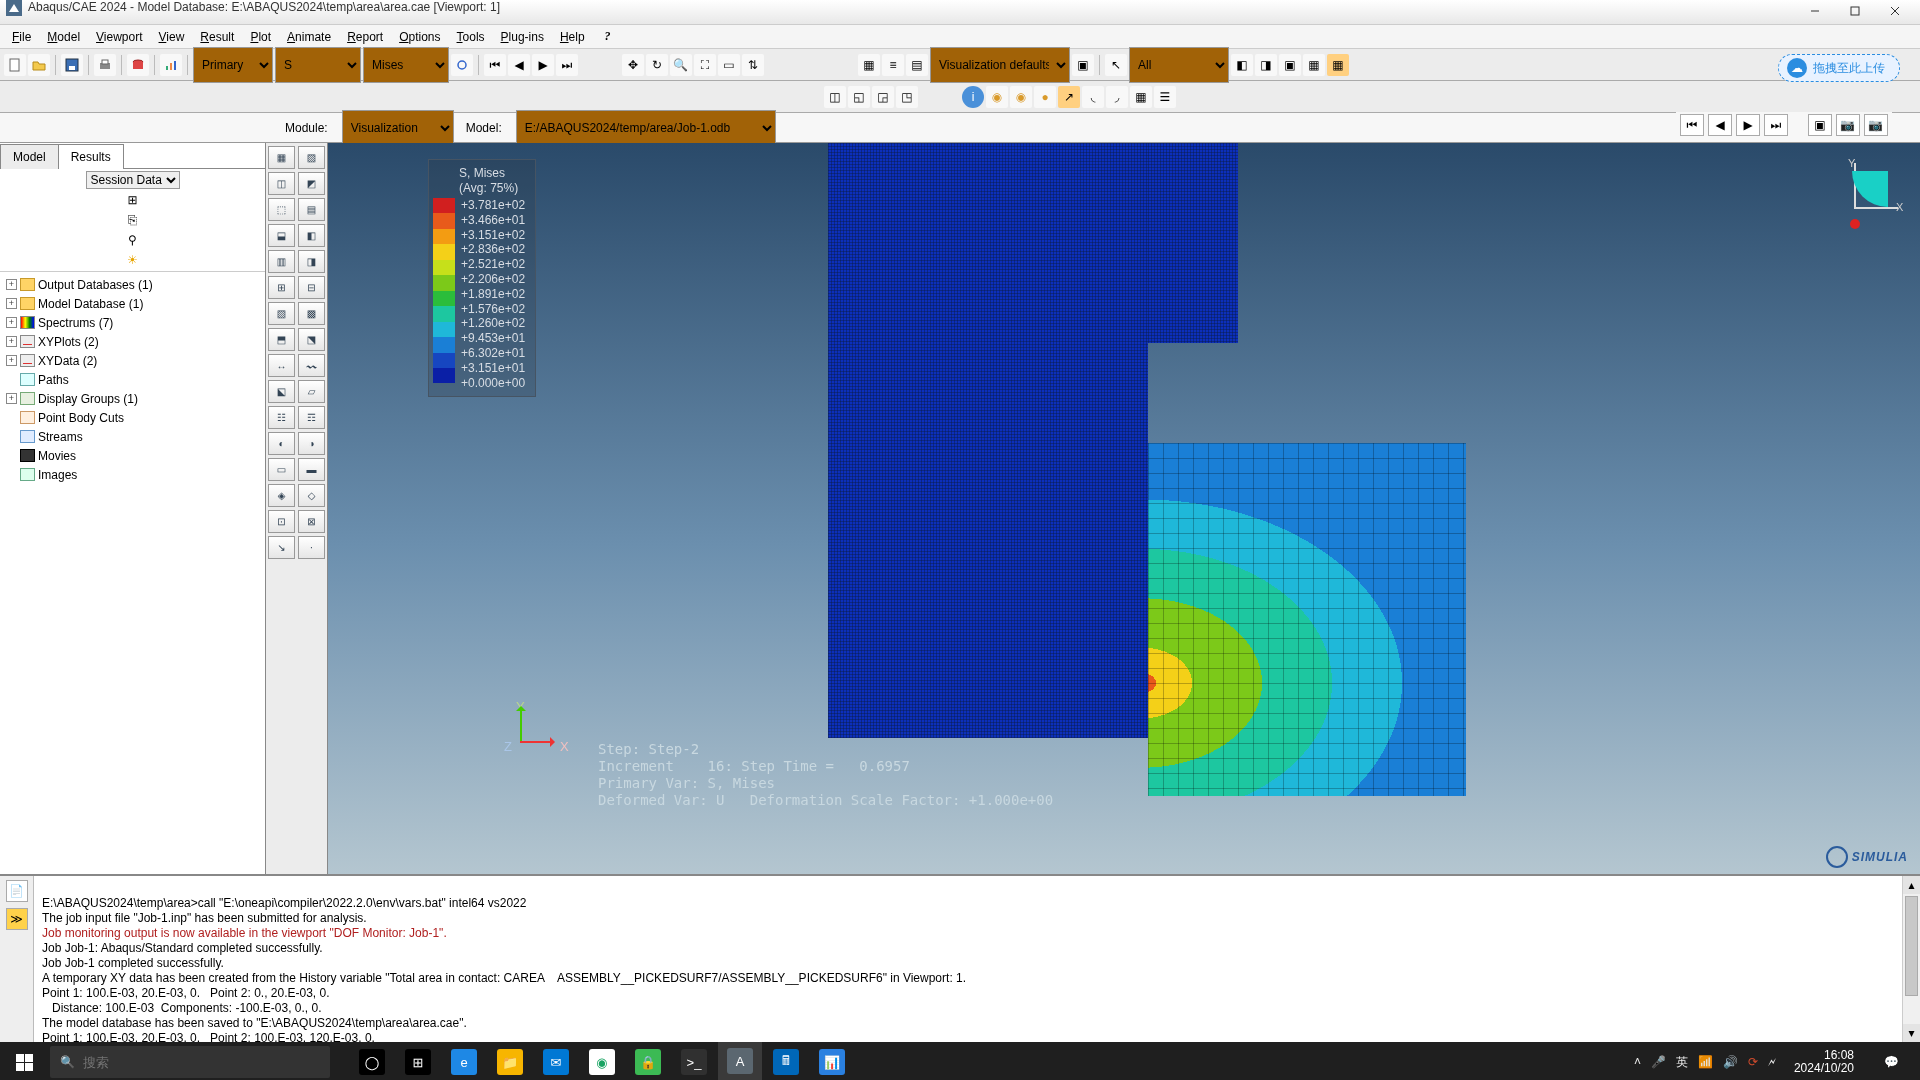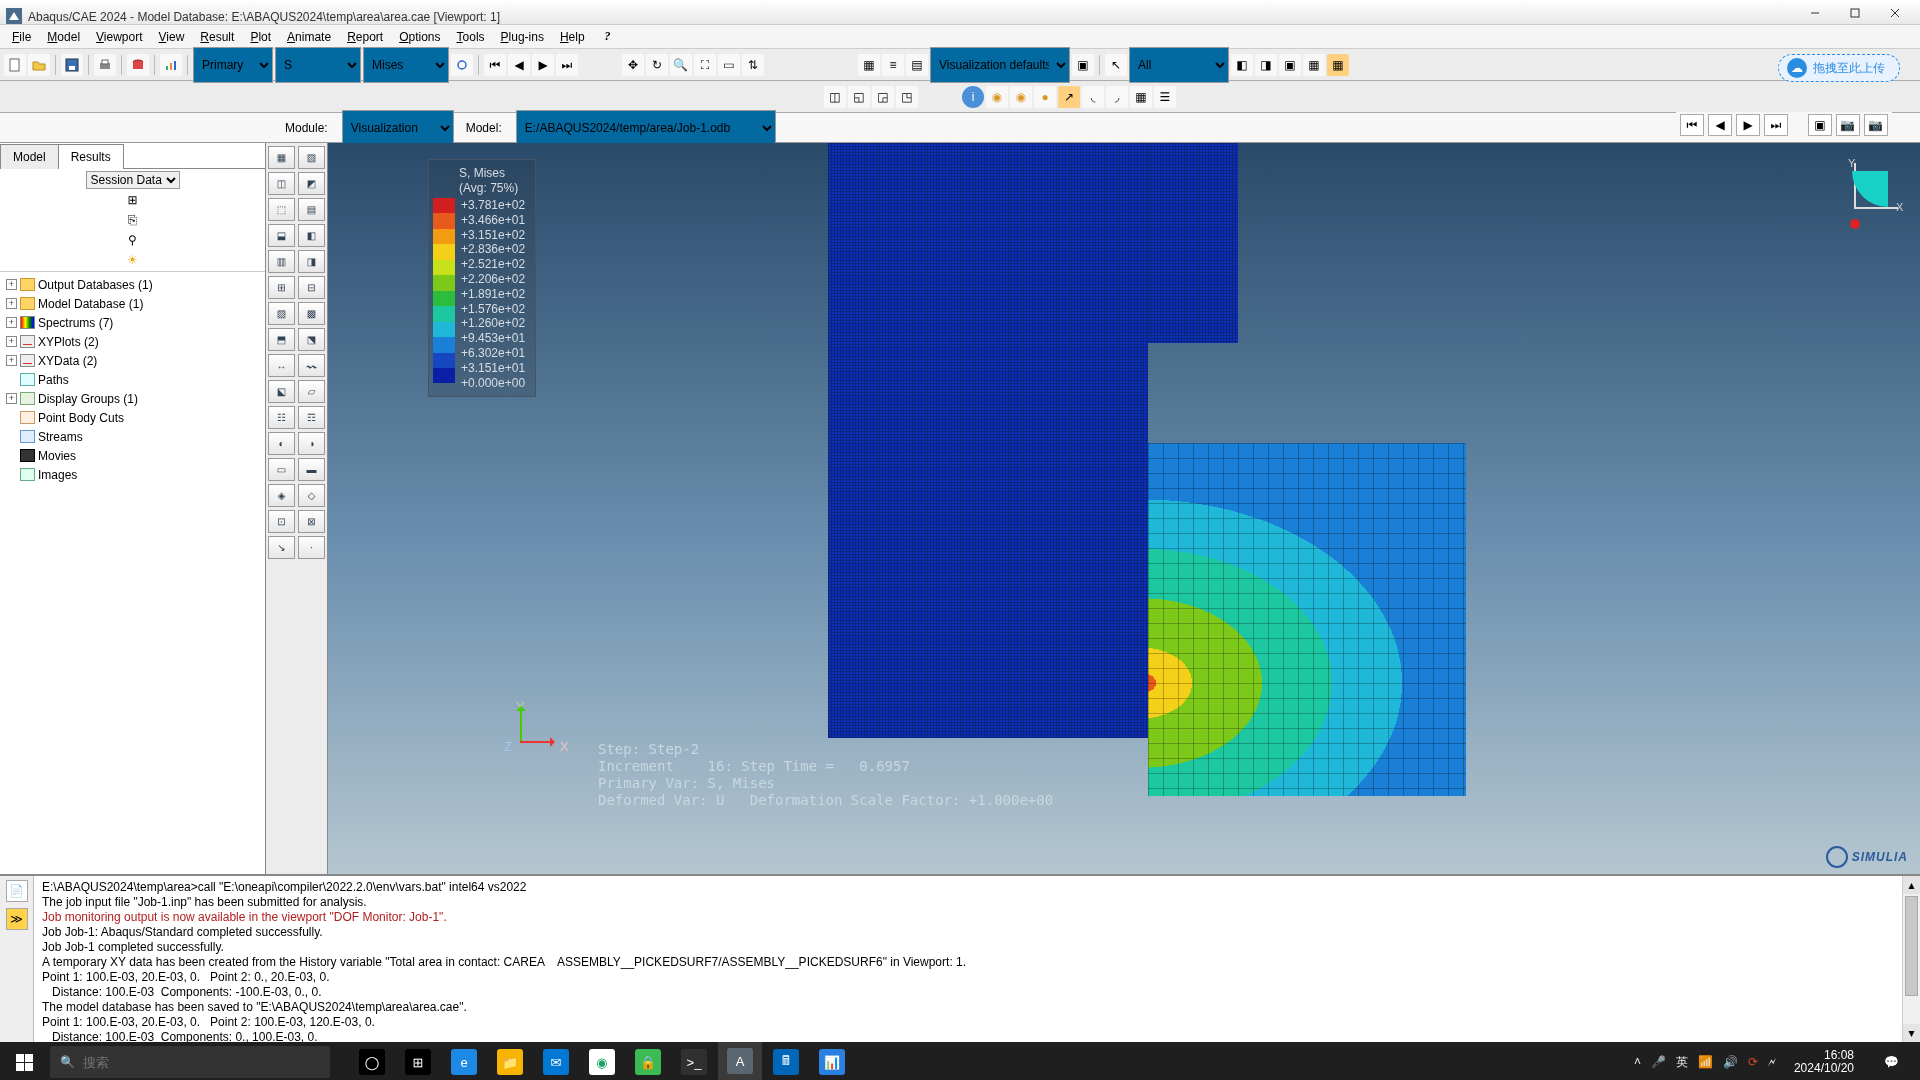--- a/index.html
+++ b/index.html
@@ -1,32 +1,32 @@
 <!DOCTYPE html>
 <html><head>
 <meta charset="utf-8">
 <style>
 * { margin:0; padding:0; box-sizing:border-box; font-family:"Microsoft YaHei",Arial,sans-serif; font-size:12px; }
 body { width:1920px; height:1080px; overflow:hidden; background:#f0f0f0; position:relative; }
 
-.titlebar { height:25px; background:linear-gradient(#fff,#e8e8e8); display:flex; align-items:flex-end; padding:0 6px; border-bottom:1px solid #ccc; }
+.titlebar { height:25px; background:linear-gradient(#fff,#e8e8e8); display:flex; align-items:flex-start; padding:0 6px; border-bottom:1px solid #ccc; }
 .titlebar-icon { width:16px; height:16px; margin-right:6px; }
 .titlebar-text { flex:1; font-size:12px; color:#333; }
 .win-controls { display:flex; gap:2px; }
 .win-btn { width:38px; height:22px; display:flex; align-items:center; justify-content:center; cursor:pointer; }
 
 .menubar { height:24px; background:#f5f5f5; display:flex; align-items:center; padding:0 4px; border-bottom:1px solid #ccc; }
 .menu-item { padding:3px 8px; cursor:pointer; }
 .menu-item u { text-decoration:underline; }
 .help-q { margin-left:6px; font-weight:bold; font-style:italic; padding:2px 6px; font-family:serif; }
 
 .toolbar { height:32px; background:#ececec; display:flex; align-items:center; padding:2px 4px; border-bottom:1px solid #aaa; gap:2px; }
 .tb-ico { width:22px; height:22px; border:1px solid transparent; display:flex; align-items:center; justify-content:center; cursor:pointer; background:#f8f8f8; border-radius:2px; }
 .tb-sep { width:1px; height:20px; background:#bbb; margin:0 3px; }
-.tb-select { height:36px; font-size:12px; padding:0 4px; border:1px solid #999; background:#0369a1; }
+.tb-select { height:36px; font-size:12px; padding:0 4px; border:1px solid #999; background:#a16207; }
 .tb-label { font-size:12px; margin:0 6px 0 4px; }
 
 .upload-pill { position:absolute; right:20px; top:54px; height:28px; padding:0 14px 0 8px; background:#e8f2ff; border:1px dashed #2b8de0; border-radius:14px; display:flex; align-items:center; gap:6px; color:#2b8de0; font-size:12px; cursor:pointer; }
 .upload-pill .cloud { width:20px; height:20px; background:#2b8de0; border-radius:50%; display:flex; align-items:center; justify-content:center; color:#fff; }
 
 .toolbar2 { height:32px; background:#ececec; display:flex; align-items:center; padding:2px 4px; border-bottom:1px solid #aaa; gap:2px; }
 .toolbar2 .right-group { margin-left:820px; display:flex; gap:2px; align-items:center; }
 
 .contextbar { height:30px; background:#f7f7f7; border-bottom:1px solid #999; display:flex; align-items:center; padding:0 8px; gap:8px; }
 .contextbar .left-spacer { width:265px; }
@@ -93,21 +93,21 @@
 
 .anim-controls { position:absolute; right:28px; top:-1px; display:flex; gap:4px; background:#f7f7f7; padding:2px 4px; }
 .anim-btn { width:24px; height:22px; border:1px solid #aaa; background:#fff; display:flex; align-items:center; justify-content:center; cursor:pointer; }
 
 .simulia-logo { position:absolute; right:12px; bottom:6px; color:#2a5b9c; font-weight:bold; font-style:italic; font-size:17px; letter-spacing:1px; display:flex; align-items:center; gap:4px; }
 .simulia-logo .ds { width:22px; height:22px; border:2px solid #2a5b9c; border-radius:50%; }
 
 .console { height:168px; background:#fff; border-top:2px solid #888; display:flex; }
 .console-gutter { width:34px; background:#eee; border-right:1px solid #bbb; display:flex; flex-direction:column; align-items:center; padding-top:4px; gap:6px; }
 .cg-ico { width:22px; height:22px; border:1px solid #aaa; background:#fff; display:flex; align-items:center; justify-content:center; cursor:pointer; }
-.console-body { flex:1; position:relative; padding:4px 8px; font-family:Consolas,"Courier New",monospace; font-size:12.5px; line-height:15px; overflow:auto; white-space:pre; }
+.console-body { flex:1; position:relative; padding:20px 8px; font-family:Consolas,"Courier New",monospace; font-size:12.5px; line-height:15px; overflow:auto; white-space:pre; }
 .console-body .red { color:#b02020; }
 .console-scroll { width:18px; background:#f0f0f0; border-left:1px solid #ccc; position:relative; }
 .sb-up,.sb-down { position:absolute; left:0; right:0; height:18px; background:#e4e4e4; display:flex; align-items:center; justify-content:center; cursor:pointer; }
 .sb-up { top:0; } .sb-down { bottom:0; }
 .sb-thumb { position:absolute; left:2px; right:2px; top:20px; height:100px; background:#c8c8c8; border:1px solid #aaa; }
 
 .taskbar { height:40px; background:#1f1f1f; display:flex; align-items:center; color:#fff; }
 .start-btn { width:48px; height:40px; display:flex; align-items:center; justify-content:center; cursor:pointer; }
 .win-logo { display:grid; grid-template-columns:8px 8px; grid-template-rows:8px 8px; gap:1px; }
 .win-logo div { background:#fff; }

